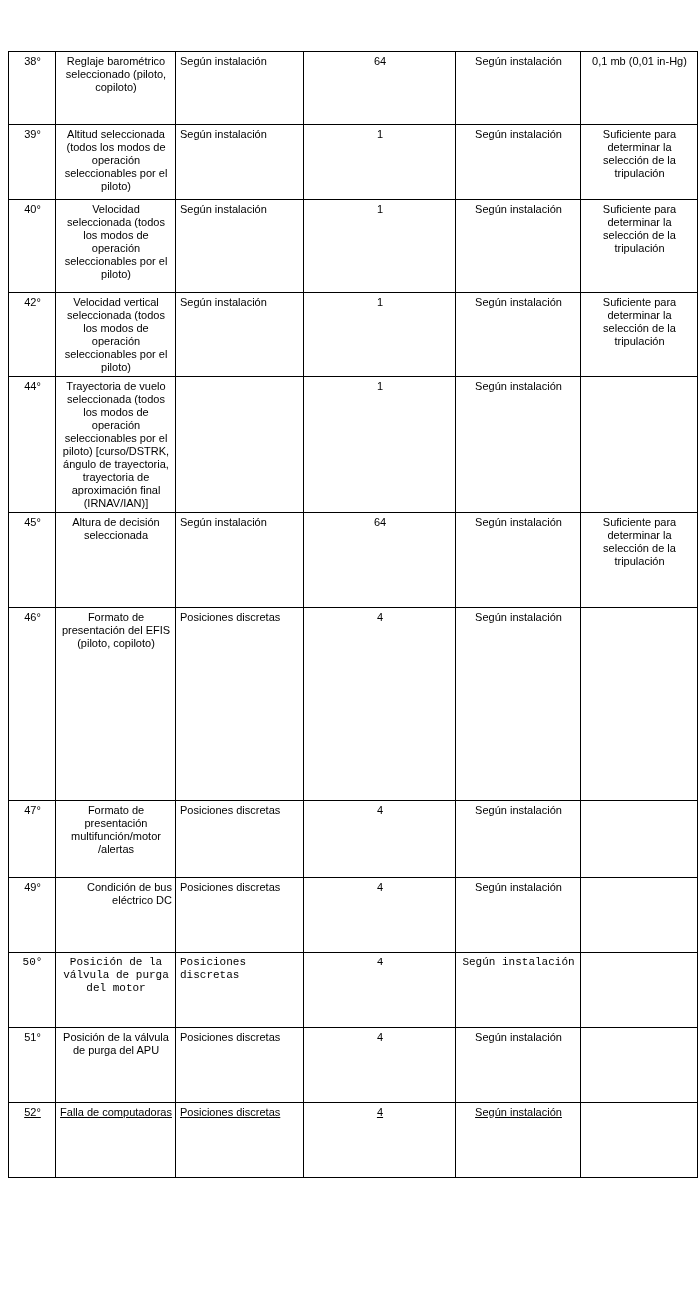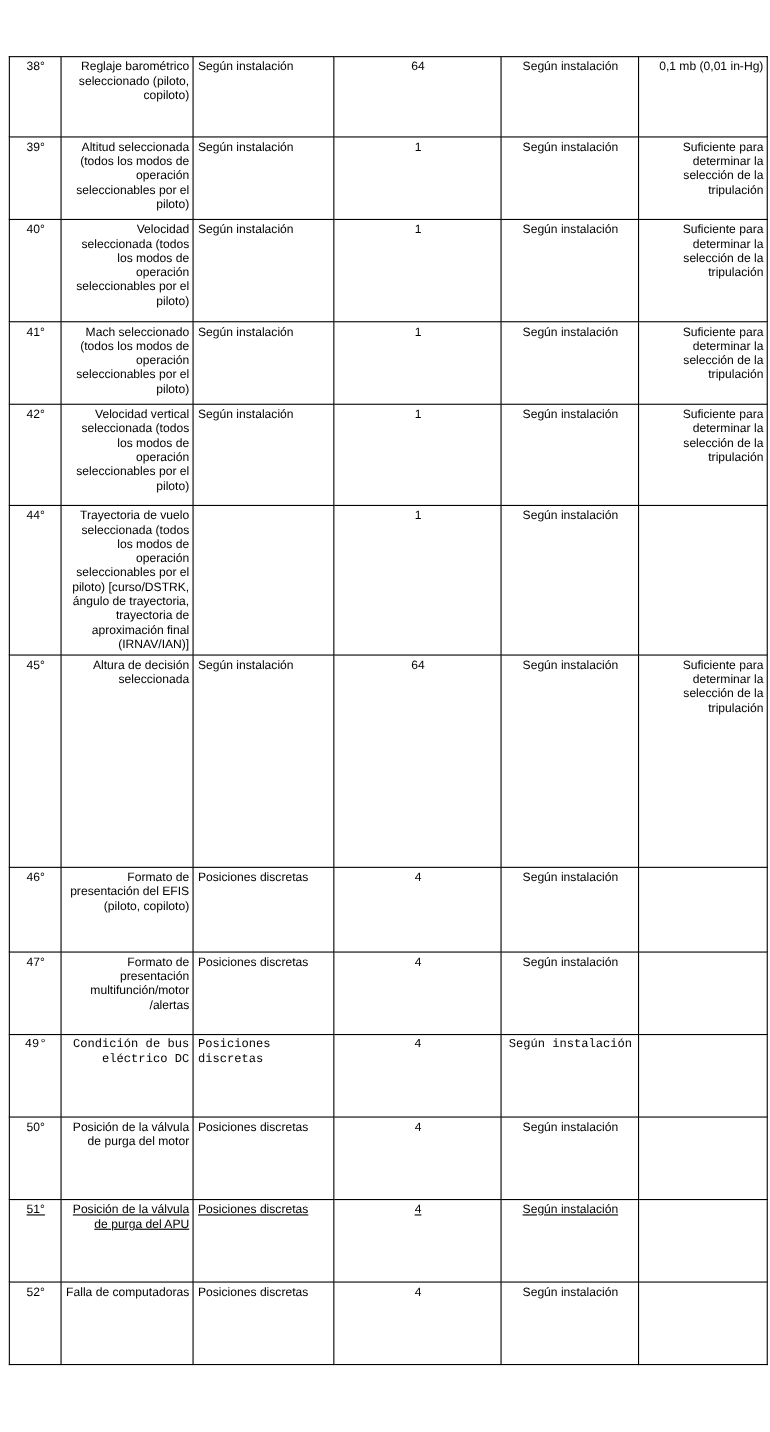--- a/index.html
+++ b/index.html
@@ -28,25 +28,25 @@
     border: 1px solid #000000;
     vertical-align: top;
     padding: 3px 3px 2px 4px;
     font-size: 11px;
     line-height: 13px;
     color: #000000;
     word-wrap: break-word;
     overflow: hidden;
   }
   .col-serial     { width: 47px;  text-align: center; }
-  .col-parameter  { width: 120px; text-align: right; }
+  .col-parameter  { width: 120px; text-align: center; }
   .col-range      { width: 128px; text-align: left; }
   .col-interval   { width: 152px; text-align: center; }
   .col-accuracy   { width: 125px; text-align: center; }
-  .col-resolution { width: 117px; text-align: right; }
+  .col-resolution { width: 117px; text-align: center; }
   .center-text    { text-align: right; }
 
   
   tr:nth-child(1)  td { height: 73px; }
   tr:nth-child(2)  td { height: 75px; }
   tr:nth-child(3)  td { height: 93px; }
   tr:nth-child(4)  td { height: 75px; }
   tr:nth-child(5)  td { height: 92px; }
   tr:nth-child(6)  td { height: 95px; }
   tr:nth-child(7)  td { height: 193px; }
@@ -77,28 +77,20 @@
           <td class="col-serial">39°</td>
           <td class="col-parameter">Altitud seleccionada (todos los modos de operación seleccionables por el piloto)</td>
           <td class="col-range">Según instalación</td>
           <td class="col-interval">1</td>
           <td class="col-accuracy">Según instalación</td>
           <td class="col-resolution">Suficiente para determinar la selección de la tripulación</td>
         </tr>
         <tr>
           <td class="col-serial">40°</td>
           <td class="col-parameter">Velocidad seleccionada (todos los modos de operación seleccionables por el piloto)</td>
-          <td class="col-range">Según instalación</td>
-          <td class="col-interval">1</td>
-          <td class="col-accuracy">Según instalación</td>
-          <td class="col-resolution">Suficiente para determinar la selección de la tripulación</td>
-        </tr>
-        <tr>
-          <td class="col-serial">41°</td>
-          <td class="col-parameter">Mach seleccionado (todos los modos de operación seleccionables por el piloto)</td>
           <td class="col-range">Según instalación</td>
           <td class="col-interval">1</td>
           <td class="col-accuracy">Según instalación</td>
           <td class="col-resolution">Suficiente para determinar la selección de la tripulación</td>
         </tr>
         <tr>
           <td class="col-serial">42°</td>
           <td class="col-parameter">Velocidad vertical seleccionada (todos los modos de operación seleccionables por el piloto)</td>
           <td class="col-range">Según instalación</td>
           <td class="col-interval">1</td>

